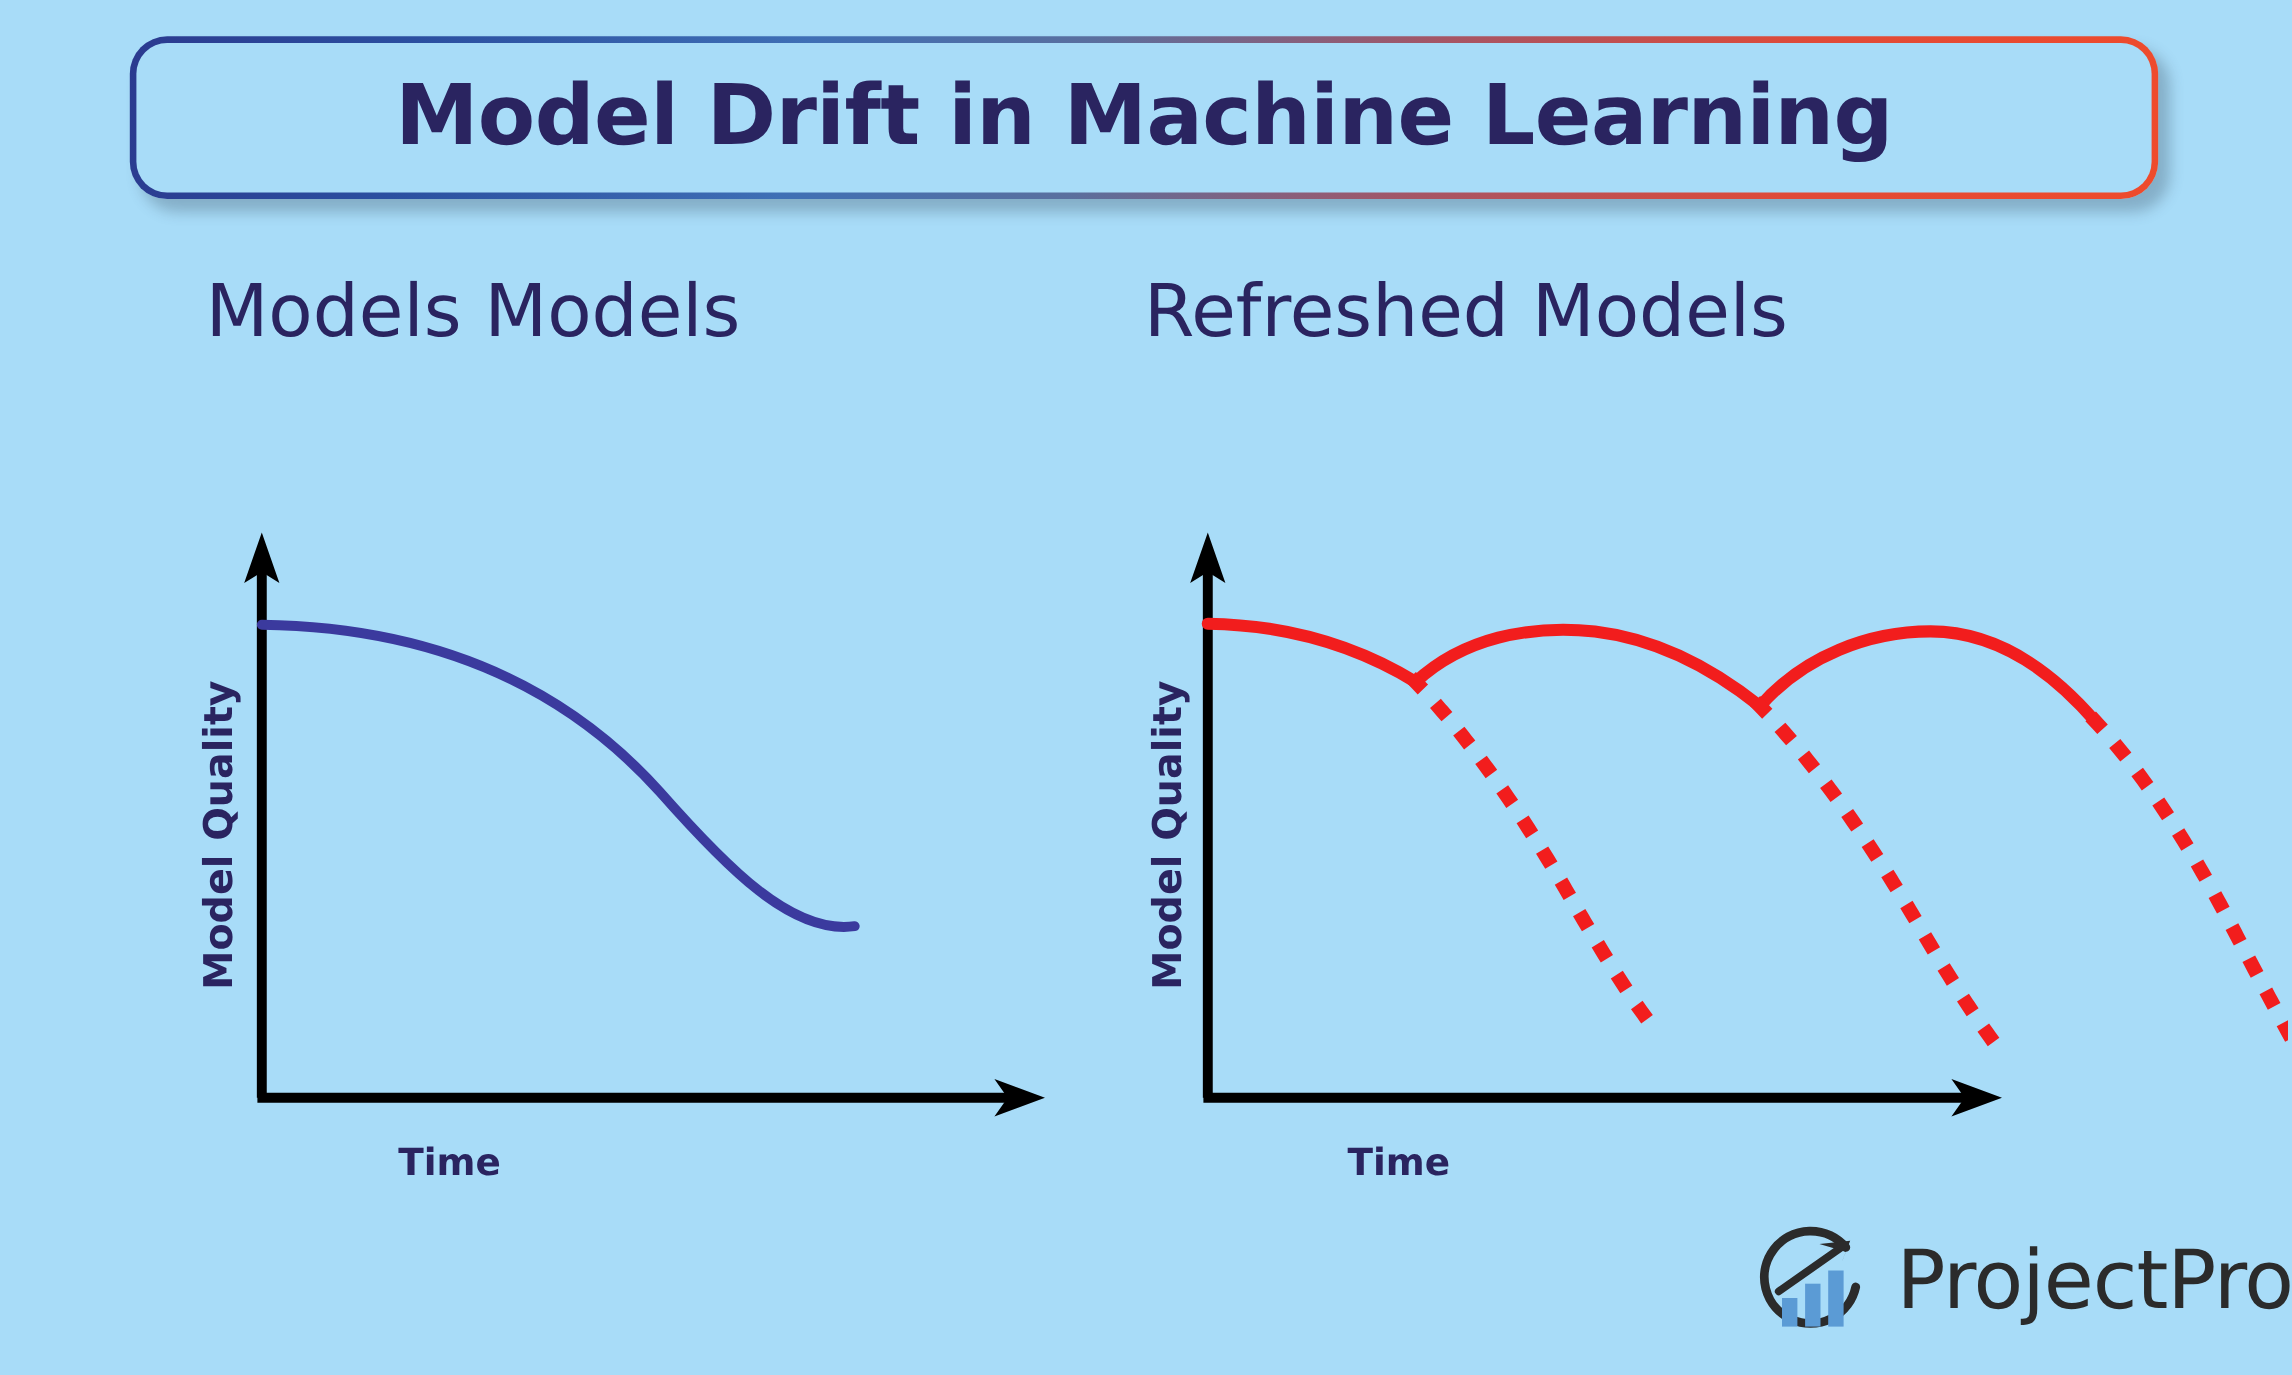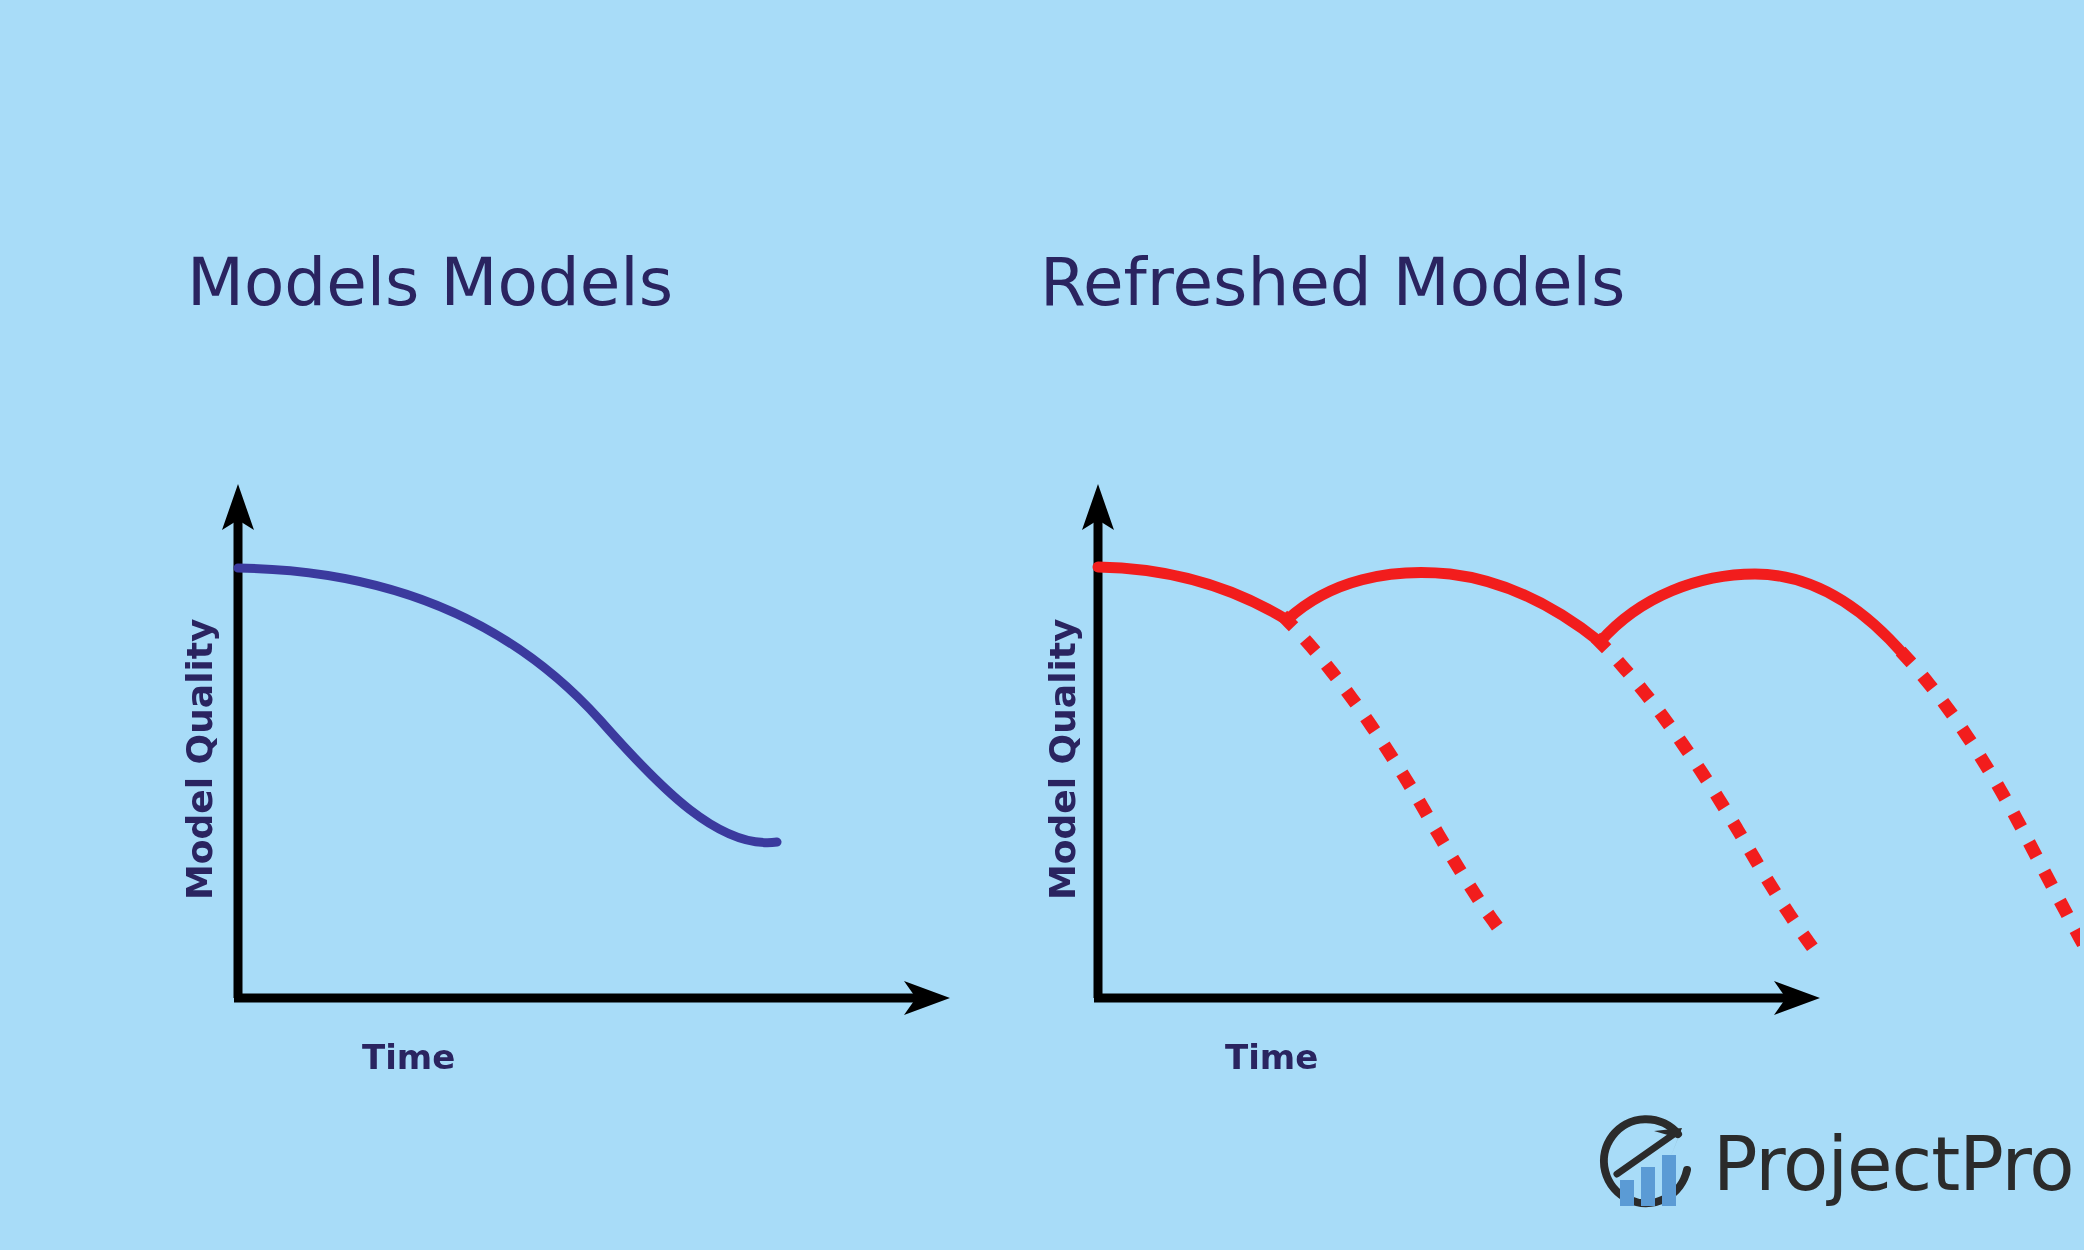--- a/index.html
+++ b/index.html
@@ -78,38 +78,43 @@
 
   #ylabel-static{ left:182px; top:900px; }
   #xlabel-static{ left:362px; top:1040px; }
   #ylabel-refreshed{ left:1045px; top:900px; }
   #xlabel-refreshed{ left:1225px; top:1040px; }
 
   
   #logo{
     position:absolute;
     left:1592px; top:1112px;
-    display:flex; align-items:center; gap:11px;
+    display:flex; align-items:center; gap:22px;
   }
   #logo-mark{display:block;}
   #logo-word{
     font-family:"DejaVu Sans", sans-serif;
     font-weight:normal;
     font-size:74px;
     color:#2b2b2b;
     line-height:1;
     letter-spacing:-1px;
     transform:translateY(-3px);
   }
 </style>
 </head>
 <body>
 
 <div id="root">
 
+  <div id="title-card">
+    <div id="title-inner">
+      <div id="title-text">Model Drift in Machine Learning</div>
+    </div>
+  </div>
 
   <div class="panel-heading" id="heading-static">Models Models</div>
 
   <div class="panel-heading" id="heading-refreshed">Refreshed Models</div>
 
   <div class="chart-panel" id="panel-static">
     <svg class="chart-svg" width="830" height="560" viewBox="0 0 830 560">
 
       <g>
         <line x1="88" y1="40" x2="88" y2="528" stroke="#000000" stroke-width="9"></line>

